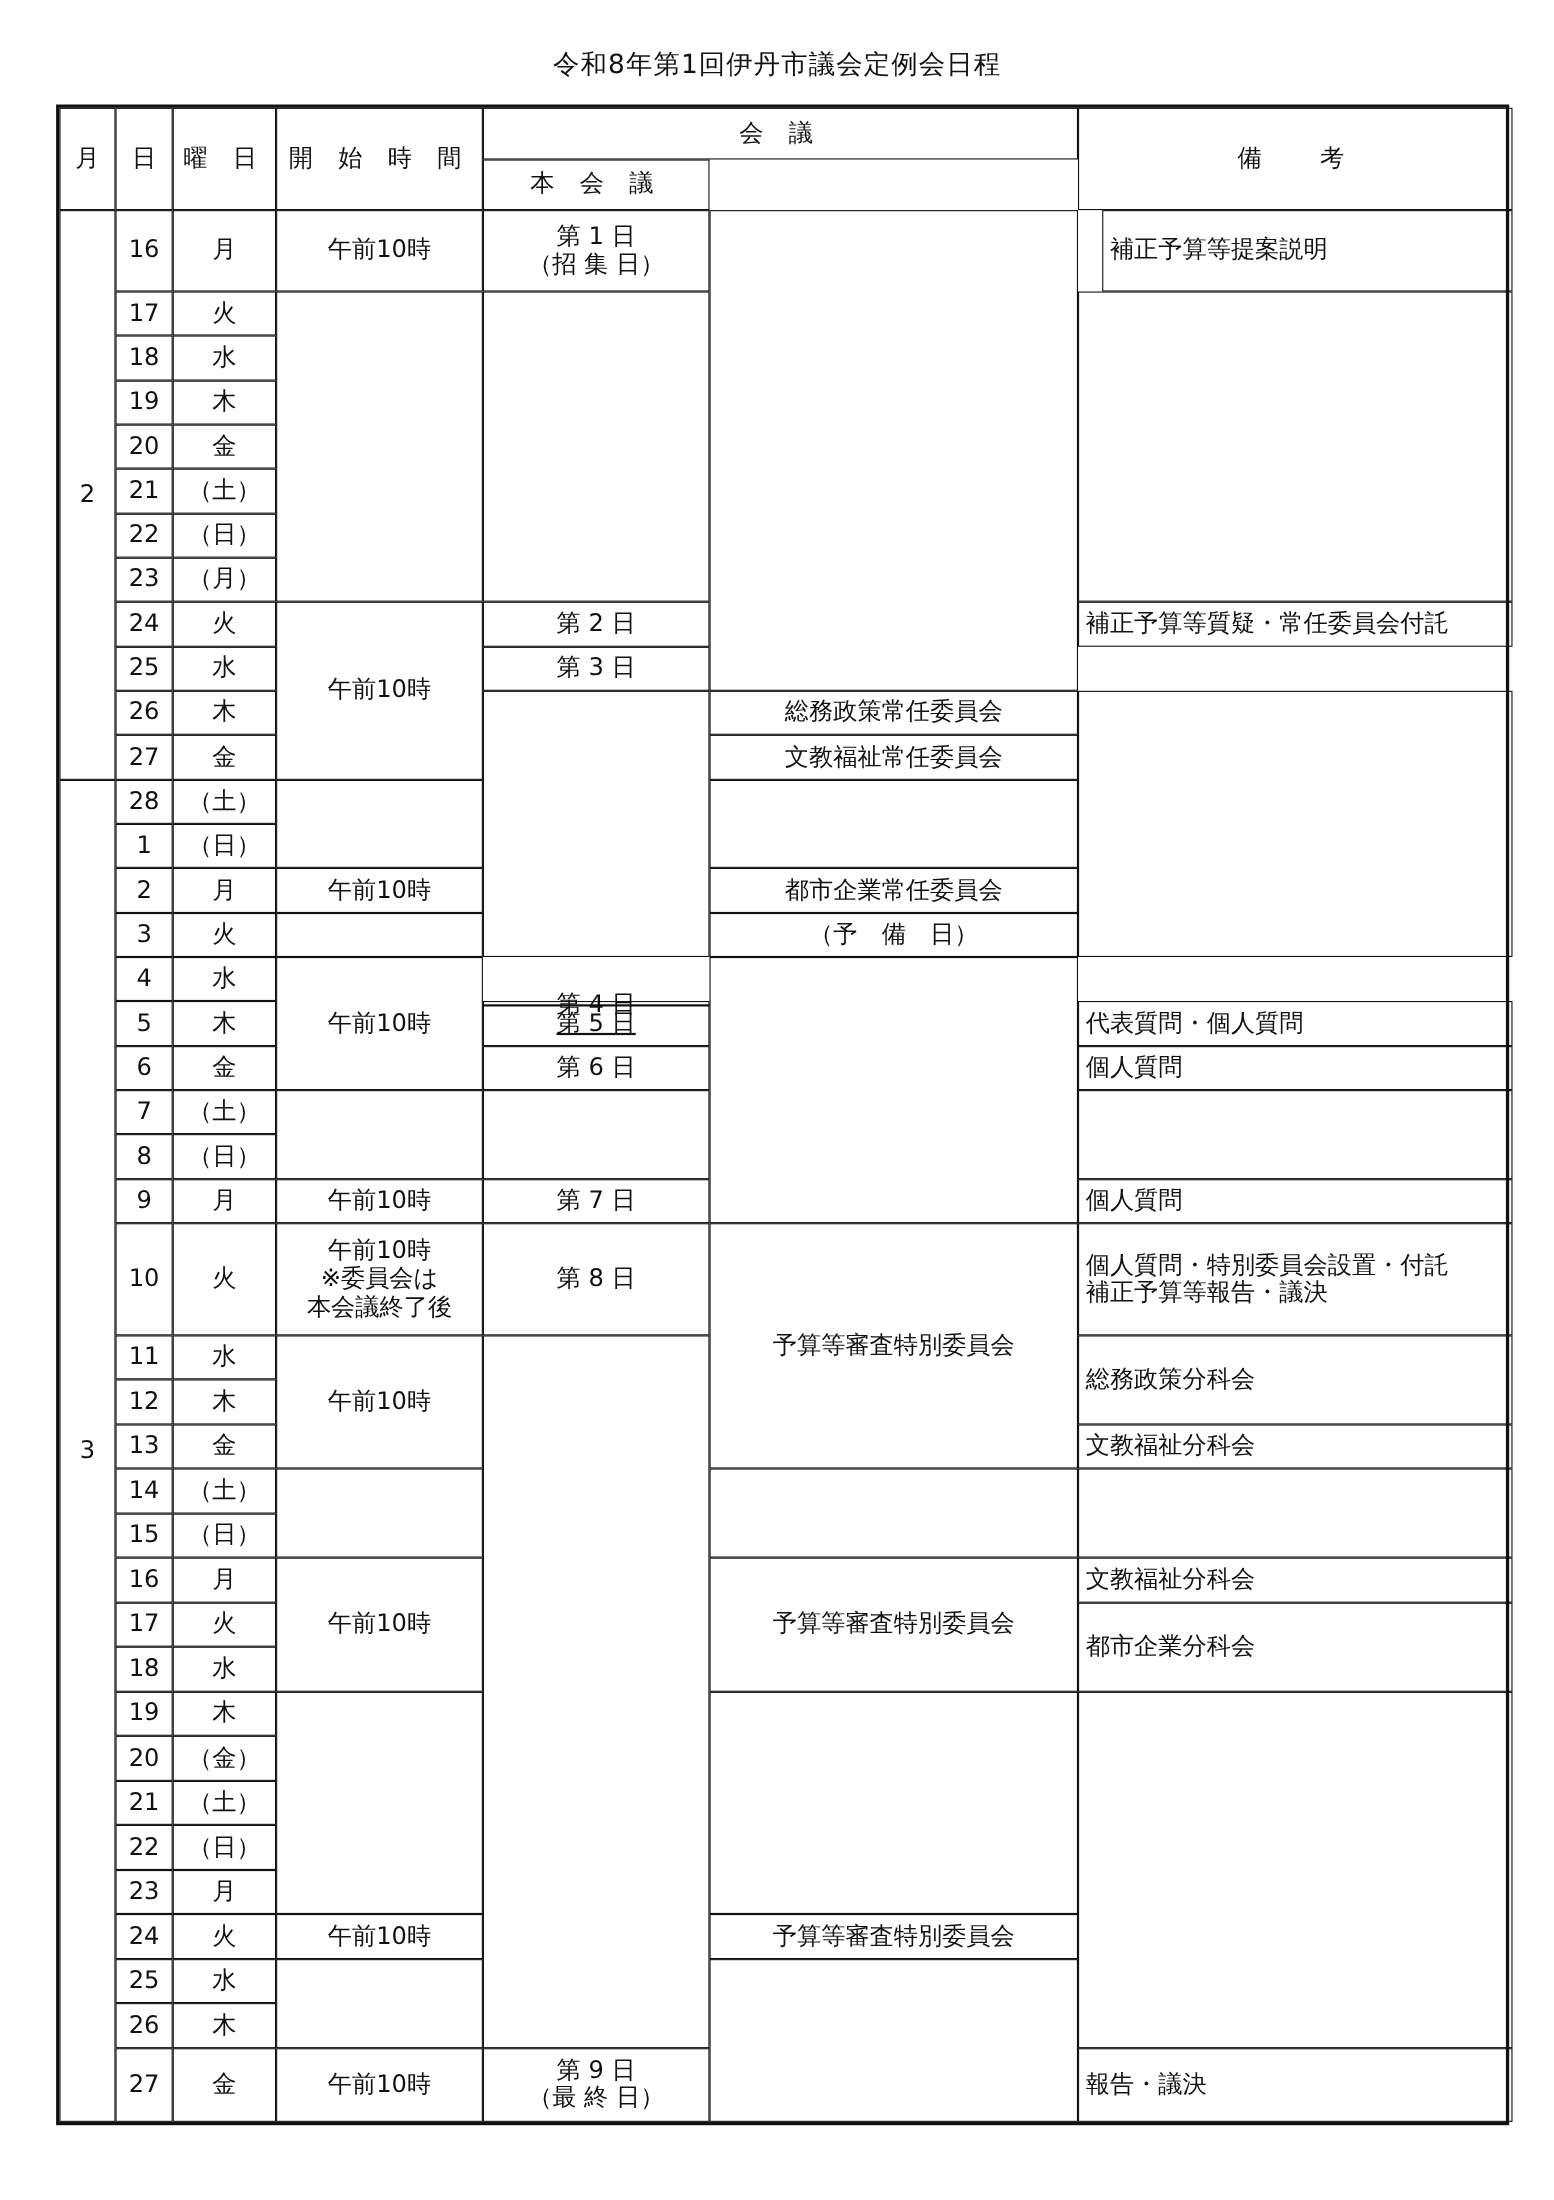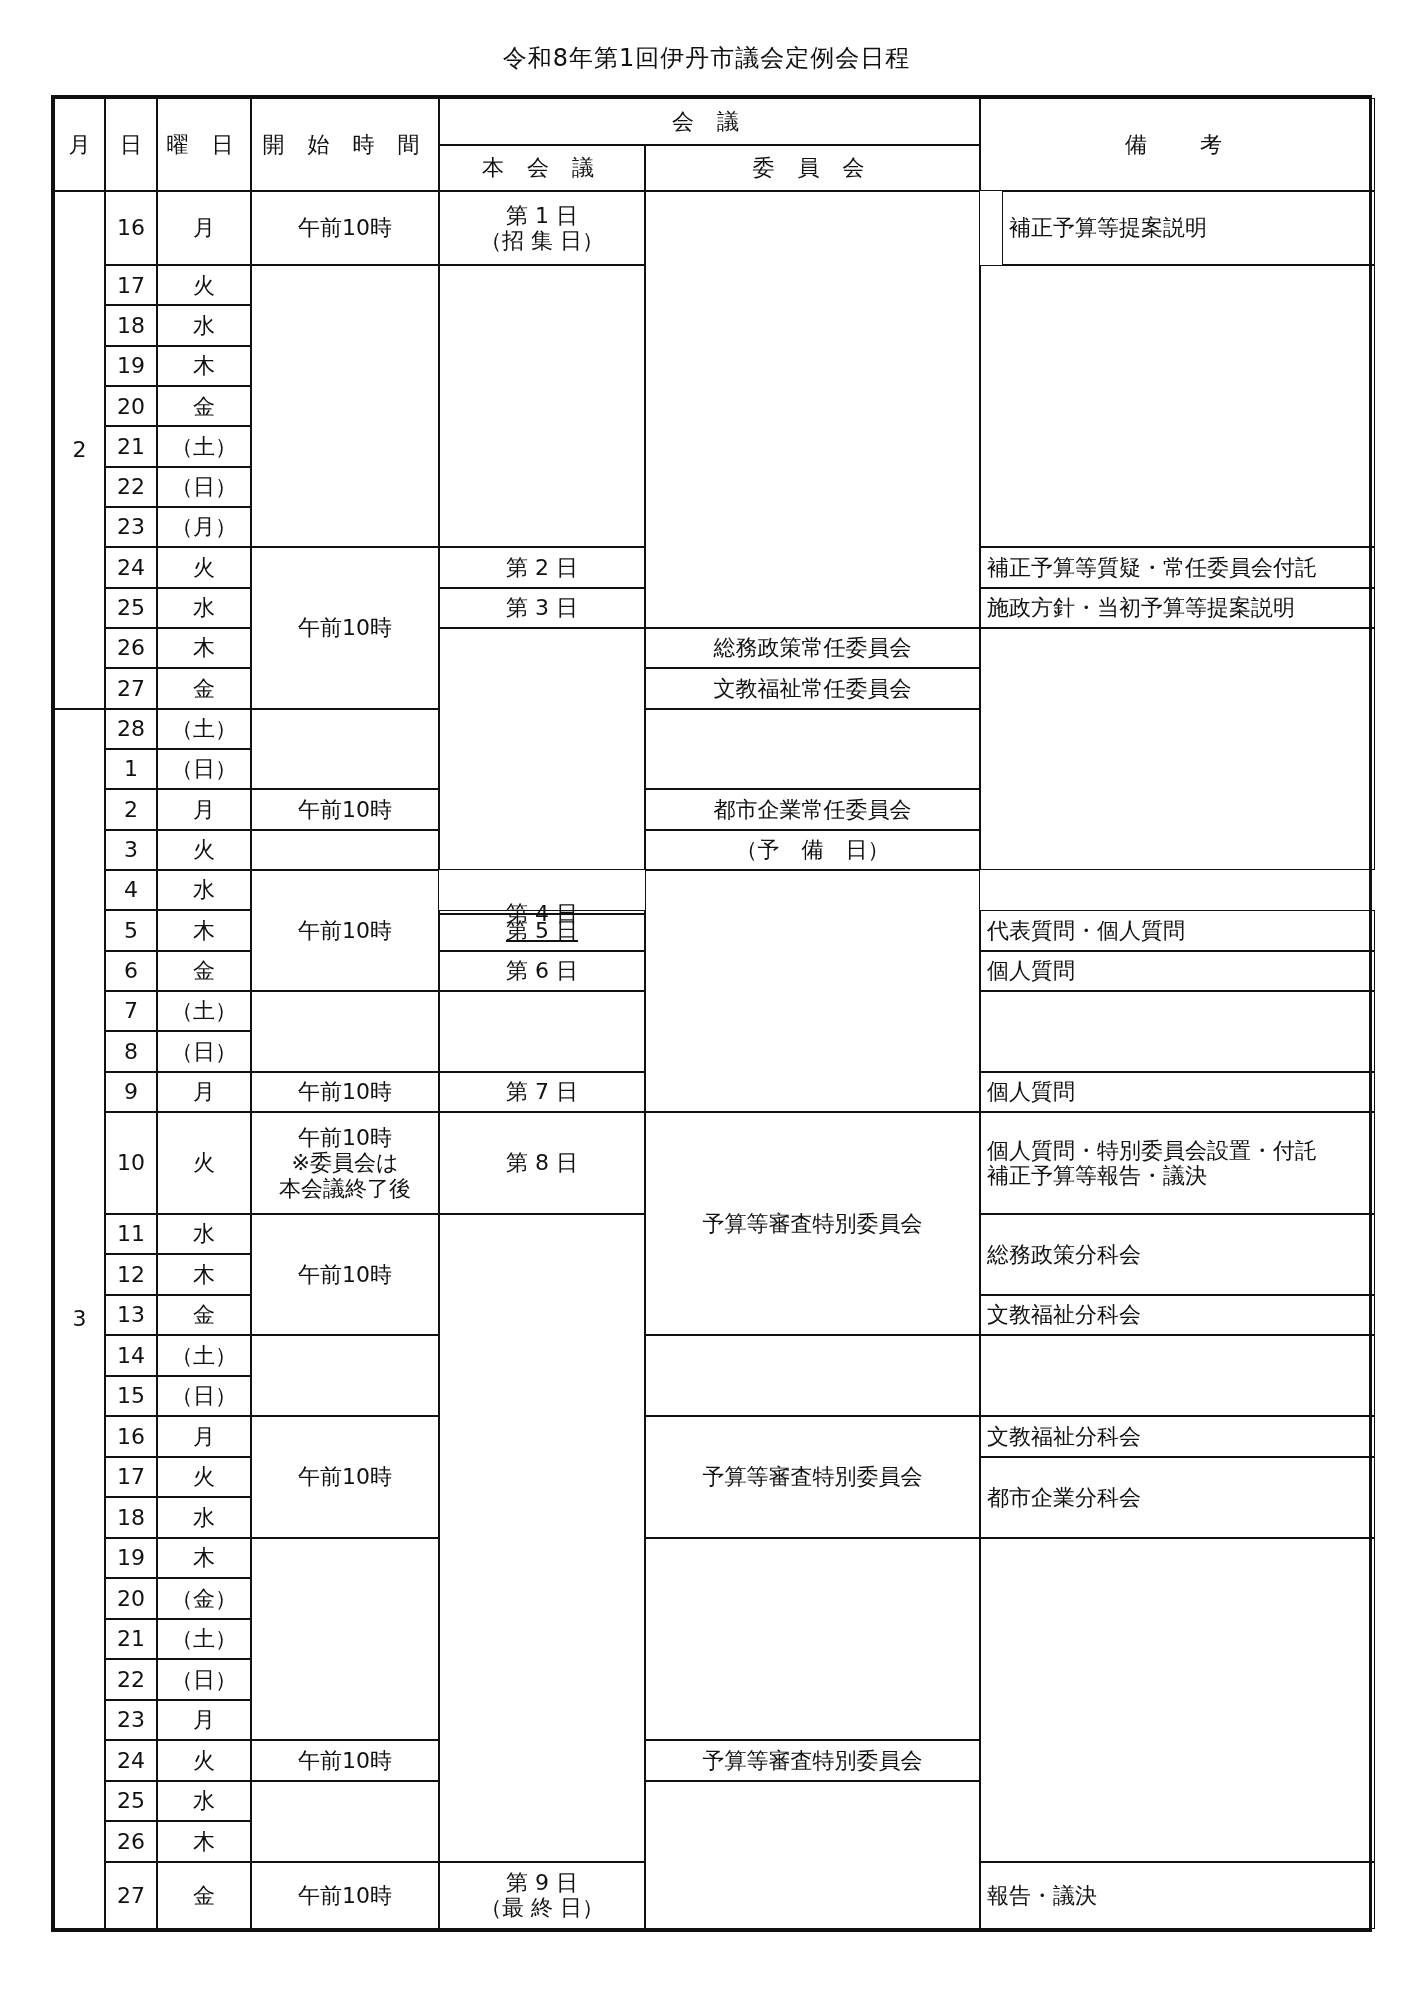--- a/index.html
+++ b/index.html
@@ -20,21 +20,20 @@
 
 <div class="title">令和8年第1回伊丹市議会定例会日程</div>
 
 <div class="grid" id="grid">
   <div class="c" style="grid-column:1;grid-row:1/3">月</div>
   <div class="c" style="grid-column:2;grid-row:1/3">日</div>
   <div class="c h" style="grid-column:3;grid-row:1/3">曜 日</div>
   <div class="c h" style="grid-column:4;grid-row:1/3">開 始 時 間</div>
   <div class="c h" style="grid-column:5/7;grid-row:1">会 議</div>
   <div class="c h" style="grid-column:5;grid-row:2">本 会 議</div>
-  <div class="c h" style="grid-column:6;grid-row:2">委 員 会</div>
   <div class="c h" style="grid-column:7;grid-row:1/3">備　 考</div>
 <div class="c" style="grid-area: 3 / 1 / 15;">2</div>
     <div class="c" style="grid-area: 15 / 1 / 44;">3</div>
     <div class="c" style="grid-area: 3 / 2 / 4;">16</div>
     <div class="c" style="grid-area: 3 / 3 / 4;">月</div>
     <div class="c" style="grid-area: 4 / 2 / 5;">17</div>
     <div class="c" style="grid-area: 4 / 3 / 5;">火</div>
     <div class="c" style="grid-area: 5 / 2 / 6;">18</div>
     <div class="c" style="grid-area: 5 / 3 / 6;">水</div>
     <div class="c" style="grid-area: 6 / 2 / 7;">19</div>
@@ -154,21 +153,20 @@
     <div class="c" style="grid-area: 19 / 6 / 25;"></div>
     <div class="c" style="grid-area: 25 / 6 / 29;">予算等審査特別委員会</div>
     <div class="c" style="grid-area: 29 / 6 / 31;"></div>
     <div class="c" style="grid-area: 31 / 6 / 34;">予算等審査特別委員会</div>
     <div class="c" style="grid-area: 34 / 6 / 39;"></div>
     <div class="c" style="grid-area: 39 / 6 / 40;">予算等審査特別委員会</div>
     <div class="c" style="grid-area: 40 / 6 / 43;"></div>
     <div class="c l" style="grid-area: 3 / 7 / 4; margin-left: 22px;">補正予算等提案説明</div>
     <div class="c l" style="grid-area: 4 / 7 / 11;"></div>
     <div class="c l" style="grid-area: 11 / 7 / 12;">補正予算等質疑・常任委員会付託</div>
-    <div class="c l" style="grid-area: 12 / 7 / 13;">施政方針・当初予算等提案説明</div>
     <div class="c l" style="grid-area: 13 / 7 / 19;"></div>
     <div class="c l" style="grid-area: 20 / 7 / 21;">代表質問・個人質問</div>
     <div class="c l" style="grid-area: 21 / 7 / 22;">個人質問</div>
     <div class="c l" style="grid-area: 22 / 7 / 24;"></div>
     <div class="c l" style="grid-area: 24 / 7 / 25;">個人質問</div>
     <div class="c l" style="grid-area: 25 / 7 / 26;">個人質問・特別委員会設置・付託
 補正予算等報告・議決</div>
     <div class="c l" style="grid-area: 26 / 7 / 28;">総務政策分科会</div>
     <div class="c l" style="grid-area: 28 / 7 / 29;">文教福祉分科会</div>
     <div class="c l" style="grid-area: 29 / 7 / 31;"></div>

